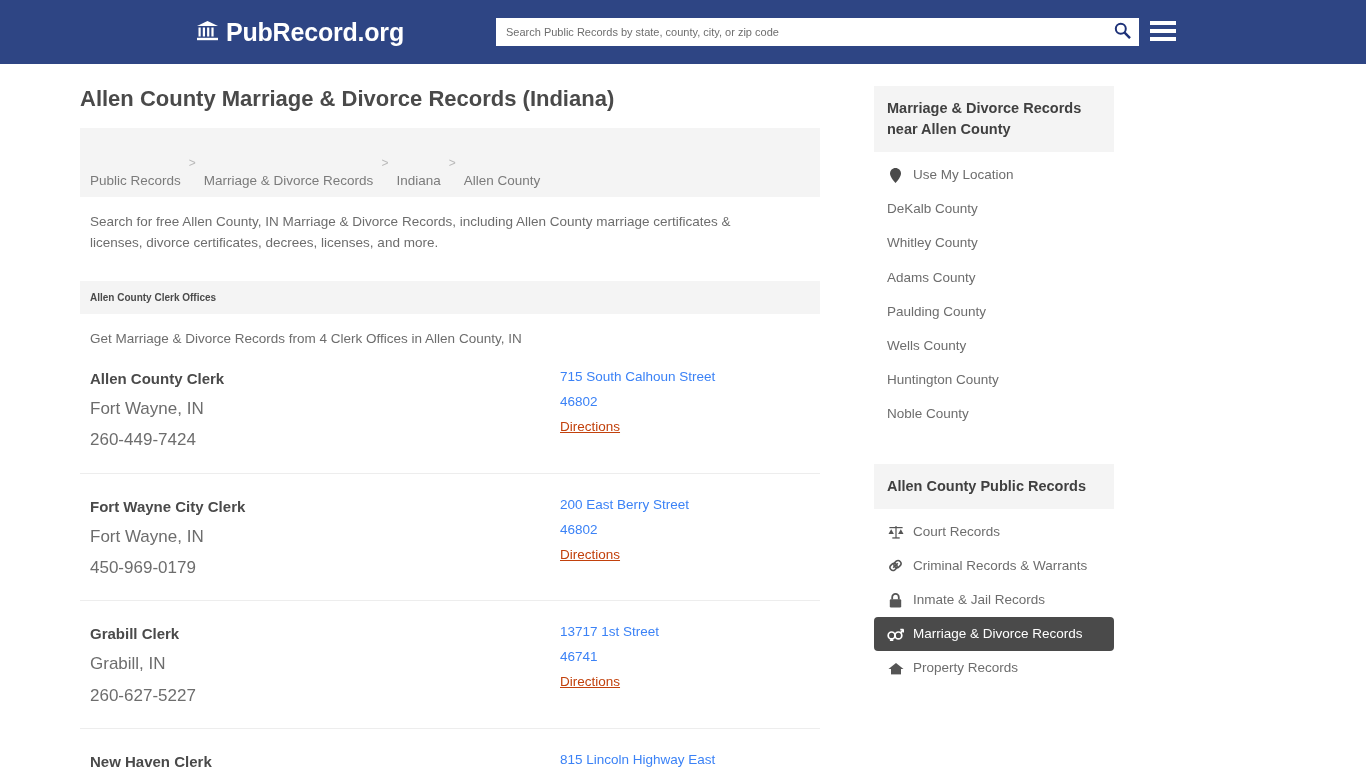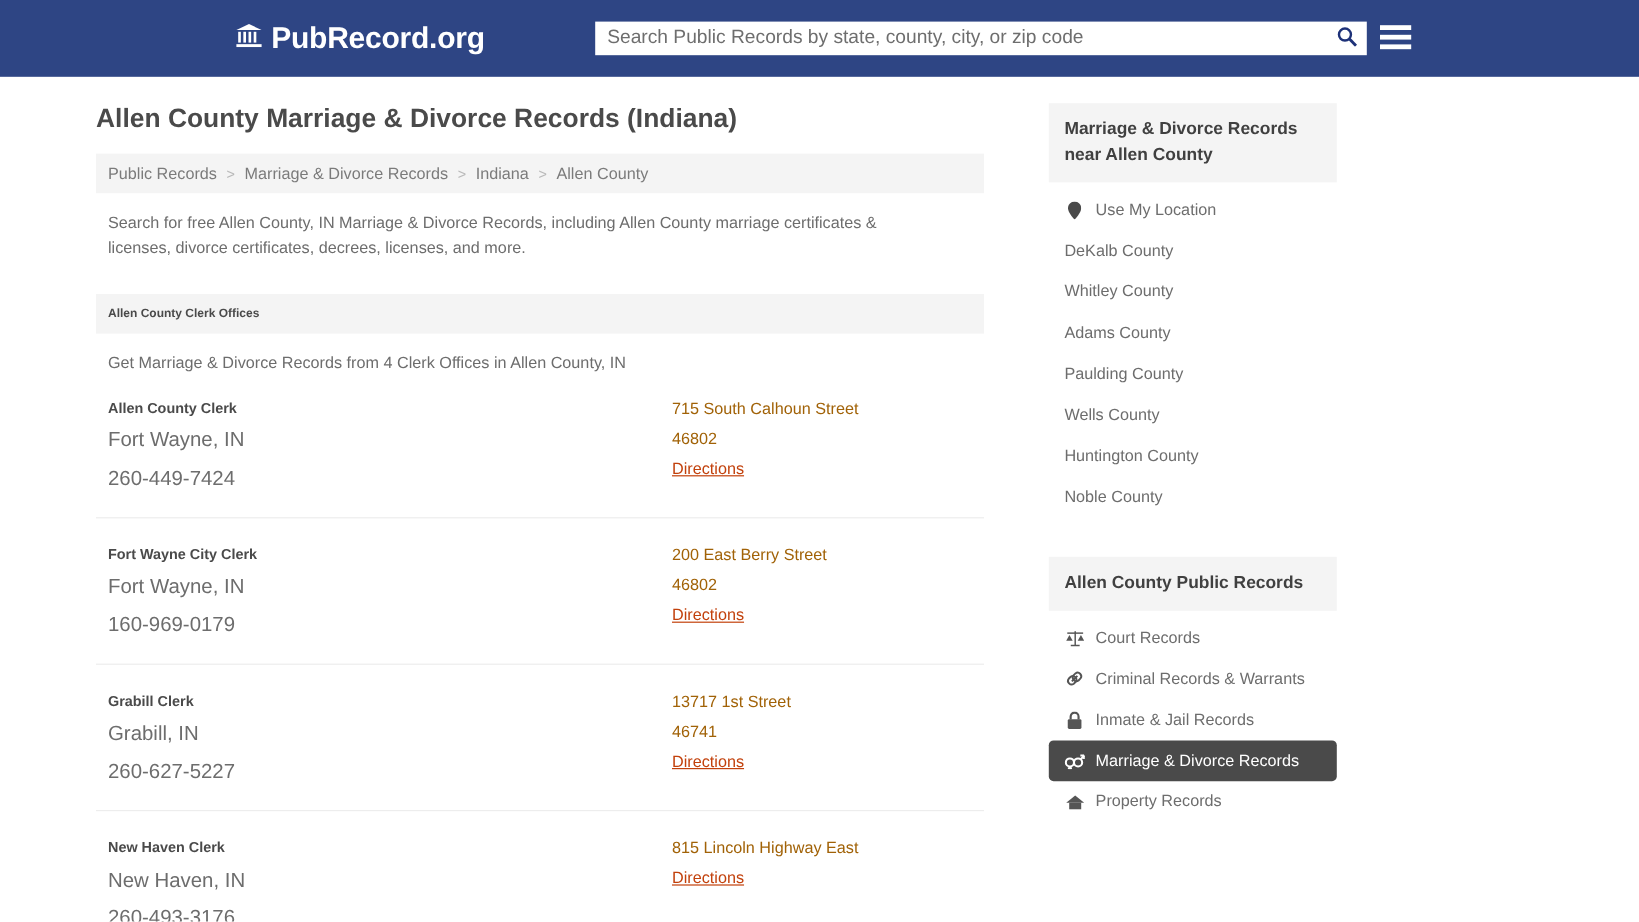--- a/index.html
+++ b/index.html
@@ -45,21 +45,21 @@
     display: flex;
     align-items: center;
   }
   .search-input {
     flex: 1;
     border: 0;
     outline: 0;
     height: 100%;
     padding: 0 10px;
     font-family: "Liberation Sans", sans-serif;
-    font-size: 16px;
+    font-size: 11px;
     color: #7f1d1d;
     background: transparent;
   }
   .search-input::placeholder { color: #6e6e6e; }
   .search-btn {
     width: 34px; height: 100%;
     border: 0; background: transparent;
     cursor: pointer;
     display: flex; align-items: center; justify-content: center;
   }
@@ -102,20 +102,21 @@
     font-size: 13.5px;
     color: #7b7b7b;
     display: flex;
     align-items: center;
     flex-wrap: nowrap;
     gap: 0;
   }
   .breadcrumb a {
     color: #7b7b7b;
     text-decoration: none;
+    margin-top: 36px;
   }
   .breadcrumb .sep {
     color: #b9b9b9;
     padding: 0 8px;
     font-size: 12px;
   }
 
   .intro {
     font-size: 13.5px;
     line-height: 1.55;
@@ -140,33 +141,33 @@
 
   .office-row {
     display: flex;
     padding: 19px 10px 17px 10px;
     border-bottom: 1px solid #ededed;
   }
   .office-row:last-child { border-bottom: 1px solid #0f766e; }
   .oc-left { width: 470px; }
   .oc-right { flex: 1; }
   .oc-name {
-    font-size: 12px;
+    font-size: 15px;
     font-weight: bold;
     color: #4a4a4a;
     line-height: 1.85;
   }
   .oc-line {
     font-size: 17px;
     color: #6d6d6d;
     line-height: 1.85;
   }
   .oc-addr {
     font-size: 13.5px;
-    color: #a16207;
+    color: #3b82f6;
     line-height: 1.85;
   }
   .oc-dir {
     font-size: 13.5px;
     color: #c2410c;
     text-decoration: underline;
     line-height: 1.85;
     display: inline-block;
   }
 
@@ -273,21 +274,21 @@
         <div class="oc-addr">715 South Calhoun Street</div>
         <div class="oc-addr">46802</div>
         <a class="oc-dir" href="#">Directions</a>
       </div>
     </div>
 
     <div class="office-row">
       <div class="oc-left">
         <div class="oc-name">Fort Wayne City Clerk</div>
         <div class="oc-line">Fort Wayne, IN</div>
-        <div class="oc-line">160-969-0179</div>
+        <div class="oc-line">450-969-0179</div>
       </div>
       <div class="oc-right">
         <div class="oc-addr">200 East Berry Street</div>
         <div class="oc-addr">46802</div>
         <a class="oc-dir" href="#">Directions</a>
       </div>
     </div>
 
     <div class="office-row">
       <div class="oc-left">

